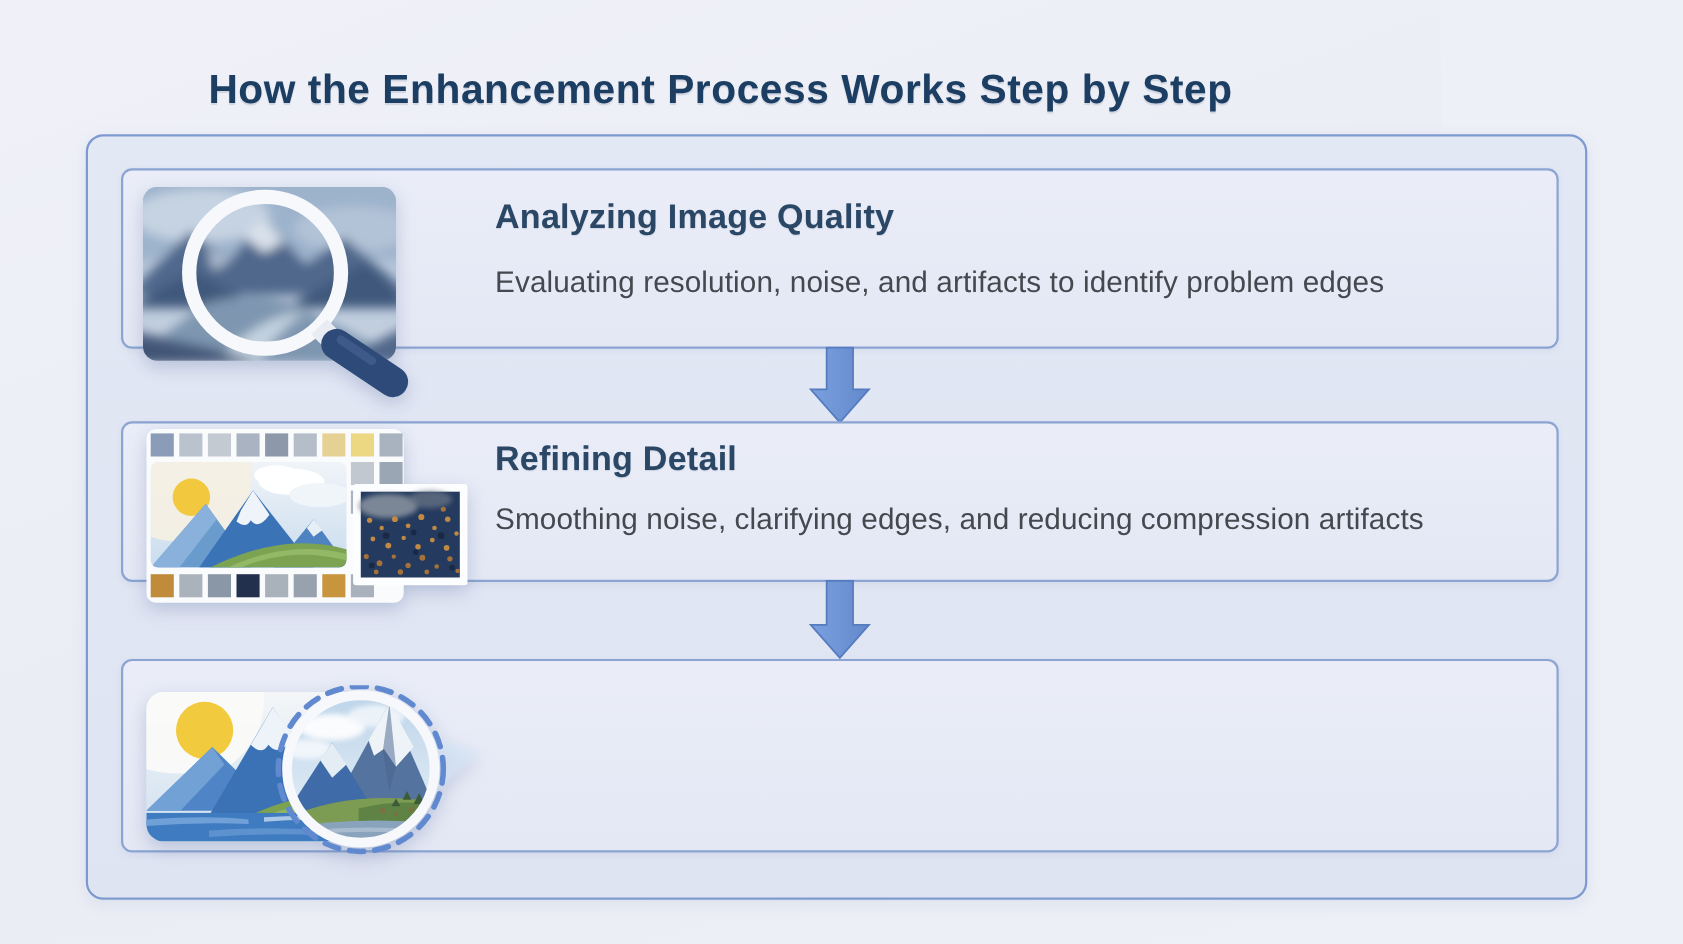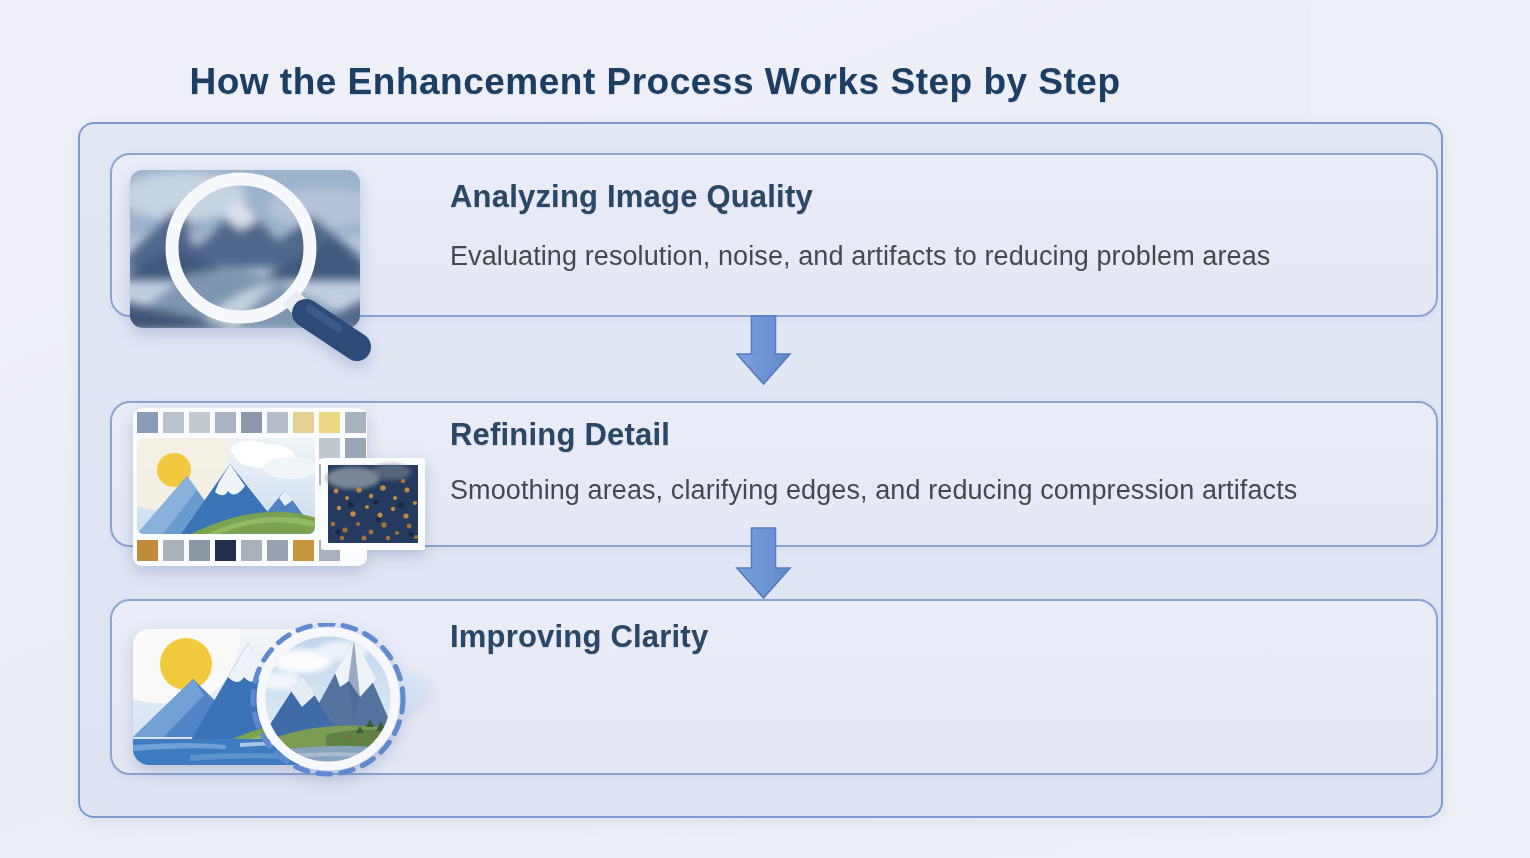--- a/index.html
+++ b/index.html
@@ -23,27 +23,26 @@
   .container {
     position: absolute; left: 78px; top: 122px;
     width: 1361px; height: 692px;
     border: 2px solid #7c9ad0; border-radius: 16px;
     background: linear-gradient(180deg, #e3e8f5 0%, #dfe4f2 100%);
     box-shadow: 0 4px 14px rgba(110,130,180,0.12);
   }
 
   .step-card {
     position: absolute; left: 30px; width: 1303px;
-    border: 2px solid #8ba4d1; border-radius: 20px;
+    border: 2px solid #8ba4d1; border-radius: 10px;
     background: linear-gradient(180deg, #eaedf8 0%, #e4e8f4 100%);
     box-shadow: 0 2px 6px rgba(110,130,180,0.10);
-    padding-left: 21px;
   }
   .card-1 { top: 29px;  height: 160px; }
-  .card-2 { top: 277px; height: 142px; }
+  .card-2 { top: 259px; height: 142px; }
   .card-3 { top: 475px; height: 172px; }
 
   .illu { position: absolute; filter: drop-shadow(0 6px 8px rgba(90,110,160,0.30)); }
   .illu-1 { left: 16px; top: 13px; }
   .illu-2 { left: 21px; top: 3px; }
   .illu-3 { left: 18px; top: 22px; }
 
   .card-text { position: absolute; left: 338px; right: 20px; }
   .t-1 { top: 24px; }
   .t-2 { top: 14px; }
@@ -105,21 +104,21 @@
         </g>
         <g>
           <circle cx="113" cy="80" r="69" fill="none" stroke="#f6f8fb" stroke-width="13"></circle>
           <line x1="162" y1="129" x2="178" y2="145" stroke="#e9edf3" stroke-width="20"></line>
           <line x1="178" y1="145" x2="229" y2="179" stroke="#2e4a78" stroke-width="28" stroke-linecap="round"></line>
           <line x1="182" y1="141" x2="210" y2="160" stroke="#44628f" stroke-width="8" stroke-linecap="round" opacity="0.7"></line>
         </g>
       </svg>
       <div class="card-text t-1">
         <h2 class="step-title">Analyzing Image Quality</h2>
-        <p class="step-desc d-1">Evaluating resolution, noise, and artifacts to reducing problem areas</p>
+        <p class="step-desc d-1">Evaluating resolution, noise, and artifacts to identify problem edges</p>
       </div>
     </section>
 
     <svg class="arrow arrow-1" width="57" height="72" viewBox="0 0 57 72">
       <defs>
         <linearGradient id="ar1" x1="0" y1="0" x2="1" y2="0">
           <stop offset="0" stop-color="#7ba0de"></stop>
             <stop offset="1" stop-color="#6289cc"></stop>
         </linearGradient>
       </defs>
@@ -222,21 +221,21 @@
               <circle cx="243" cy="96" r="2.6"></circle>
               <circle cx="268" cy="99" r="3.1"></circle>
             <circle cx="205" cy="126" r="2.7"></circle>
               <circle cx="245" cy="114" r="2.4"></circle>
               <circle cx="278" cy="128" r="2.6"></circle>
           </g>
         </g>
       </svg>
       <div class="card-text t-2">
         <h2 class="step-title">Refining Detail</h2>
-        <p class="step-desc d-2">Smoothing areas, clarifying edges, and reducing compression artifacts</p>
+        <p class="step-desc d-2">Smoothing noise, clarifying edges, and reducing compression artifacts</p>
       </div>
     </section>
 
     <svg class="arrow arrow-2" width="57" height="74" viewBox="0 0 57 74">
       <defs>
         <linearGradient id="ar2" x1="0" y1="0" x2="1" y2="0">
           <stop offset="0" stop-color="#7ba0de"></stop>
             <stop offset="1" stop-color="#6289cc"></stop>
         </linearGradient>
       </defs>
@@ -308,18 +307,17 @@
                 <circle cx="244" cy="113" r="2.4"></circle>
             </g>
             <path d="M128 143 L268 143 L268 126 Q200 118 128 130 Z" fill="#8aa3bd"></path>
             <path d="M150 132 Q200 127 250 131 L250 135 Q198 131 150 136 Z" fill="#a9bccf"></path>
           </g>
           <circle cx="198" cy="76" r="67" fill="none" stroke="#f6f8fb" stroke-width="9"></circle>
           <circle cx="198" cy="76" r="75" fill="none" stroke="#6089cf" stroke-width="5" stroke-dasharray="13 10" stroke-linecap="round"></circle>
         </g>
       </svg>
       <div class="card-text t-3">
-        <h2 class="step-title">Improving Clarity</h2>
       </div>
     </section>
 
   </div>
 </div>
 
 </body></html>

